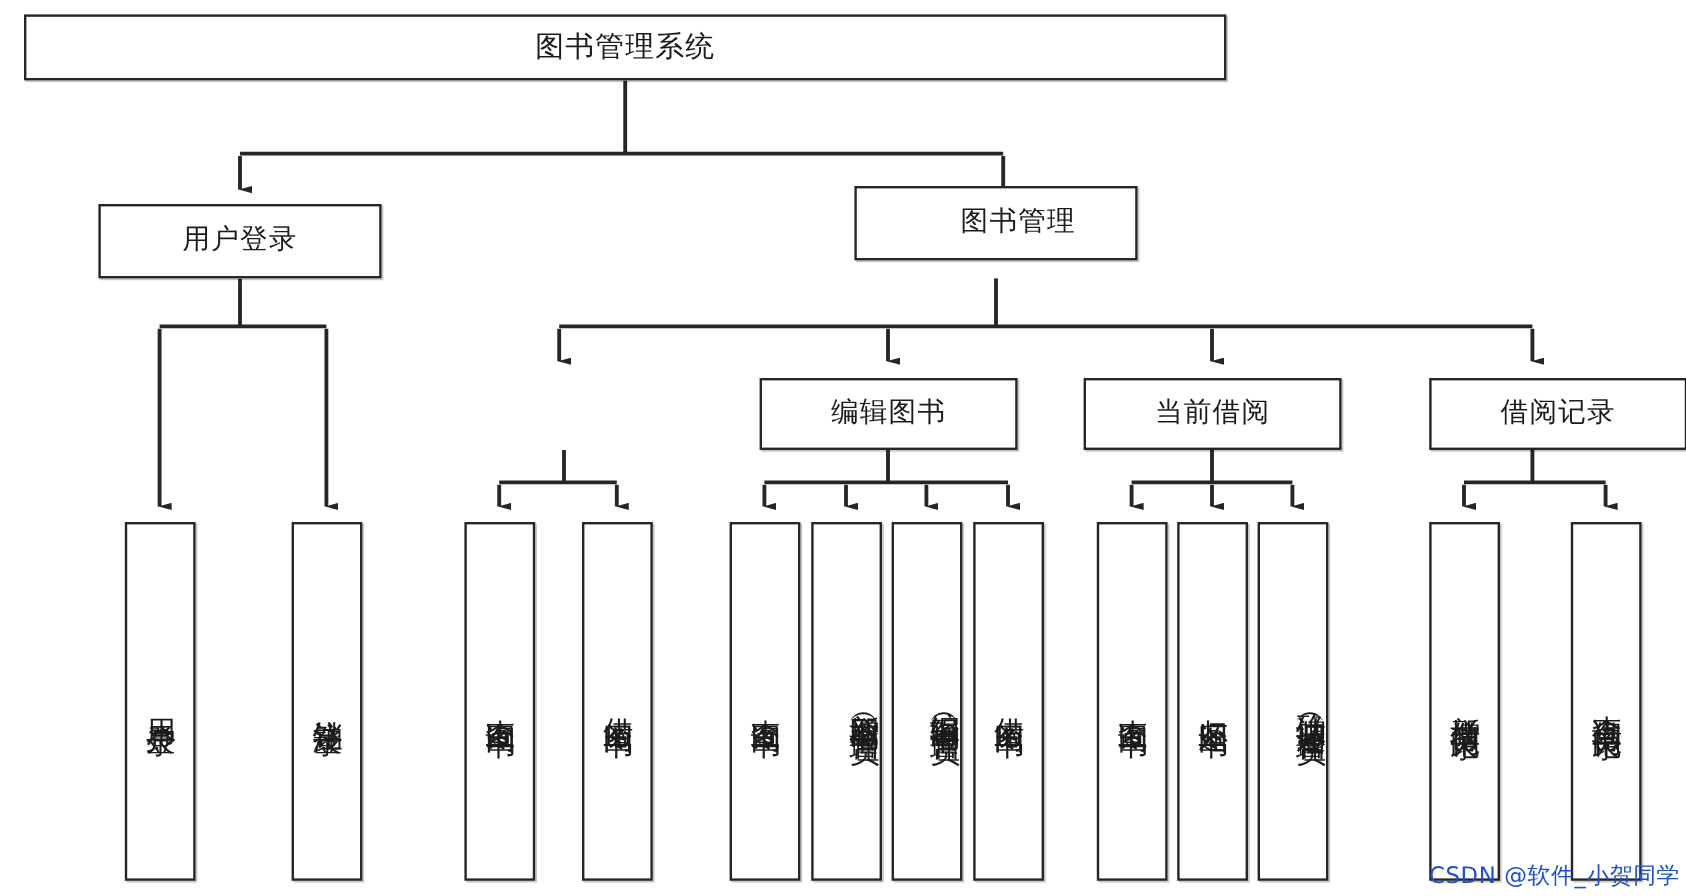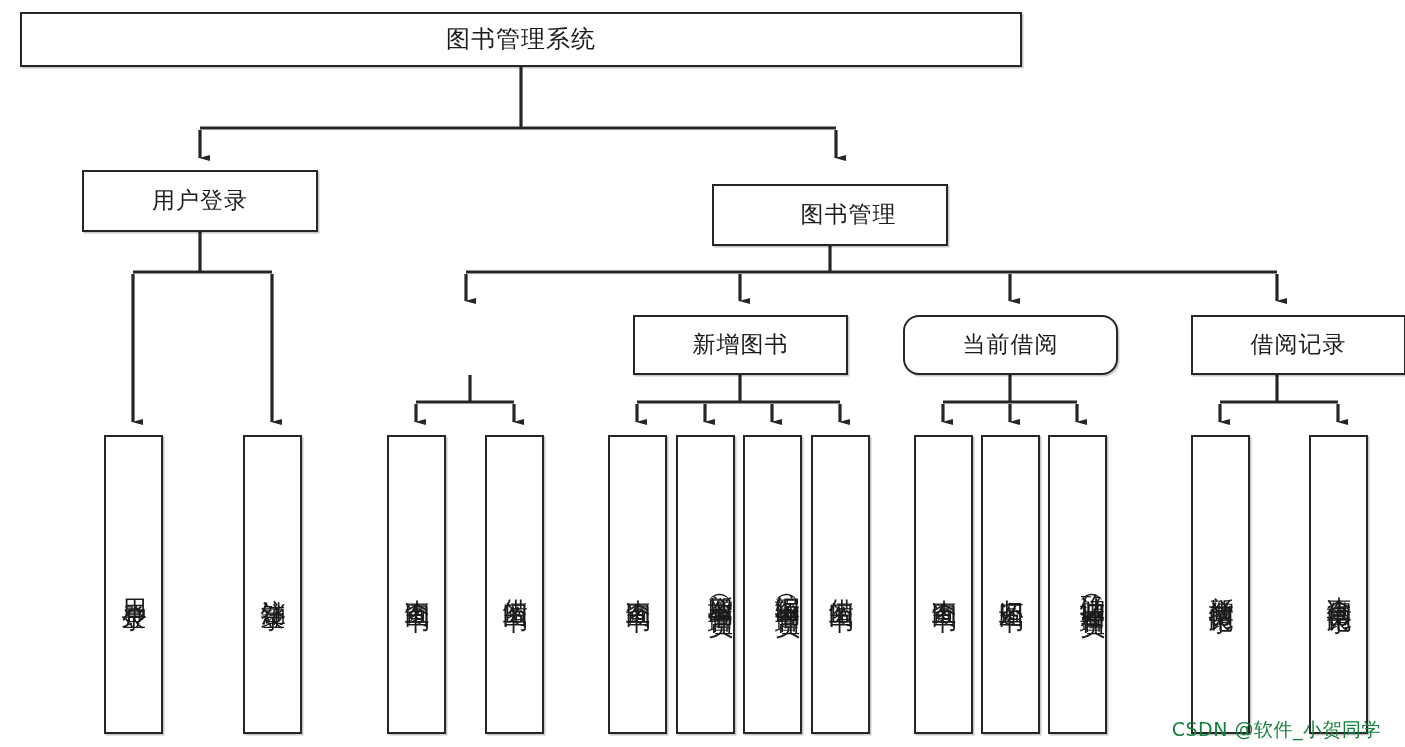--- a/index.html
+++ b/index.html
@@ -57,24 +57,24 @@
   svg.links {
     position: absolute;
     left: 0;
     top: 0;
     width: 1405px;
     height: 747px;
     pointer-events: none;
   }
   .wm {
     position: absolute;
-    right: 24px;
+    right: 5px;
     bottom: 4px;
     font-size: 19px;
-    color: #15803d;
+    color: #1d4ed8;
     letter-spacing: 0.5px;
     font-family: "DejaVu Sans", "Liberation Sans", sans-serif;
     white-space: nowrap;
     text-align: center;
   }
 </style>
 </head>
 <body>
 
 <div id="canvas">
@@ -129,28 +129,28 @@
     </g>
   </svg>
 
   <div class="node horiz root" style="left:20px; top:12px; width:1002px; height:55px;">
     <span>图书管理系统</span>
   </div>
 
   <div class="node horiz" style="left:82px; top:170px; width:236px; height:62px;">
     <span>用户登录</span>
   </div>
-  <div class="node horiz" style="left:712px; top:184px; width:236px; height:62px;padding-left:37px;">
+  <div class="node horiz" style="left:712px; top:155px; width:236px; height:62px;padding-left:37px;">
     <span>图书管理</span>
   </div>
 
   <div class="node horiz" style="left:633px; top:315px; width:215px; height:60px;">
-    <span>新增图书</span>
-  </div>
-  <div class="node horiz" style="left:903px; top:315px; width:215px; height:60px;border-radius:16px;">
+    <span>编辑图书</span>
+  </div>
+  <div class="node horiz" style="left:903px; top:315px; width:215px; height:60px;">
     <span>当前借阅</span>
   </div>
   <div class="node horiz" style="left:1170px; top:315px; width:215px; height:60px;margin-left:21px;">
     <span>借阅记录</span>
   </div>
 
   <div class="node vert mid" style="left:104px; top:435px; width:59px; height:299px;">
     <span>用户登录</span>
   </div>
   <div class="node vert mid" style="left:243px; top:435px; width:59px; height:299px;">

